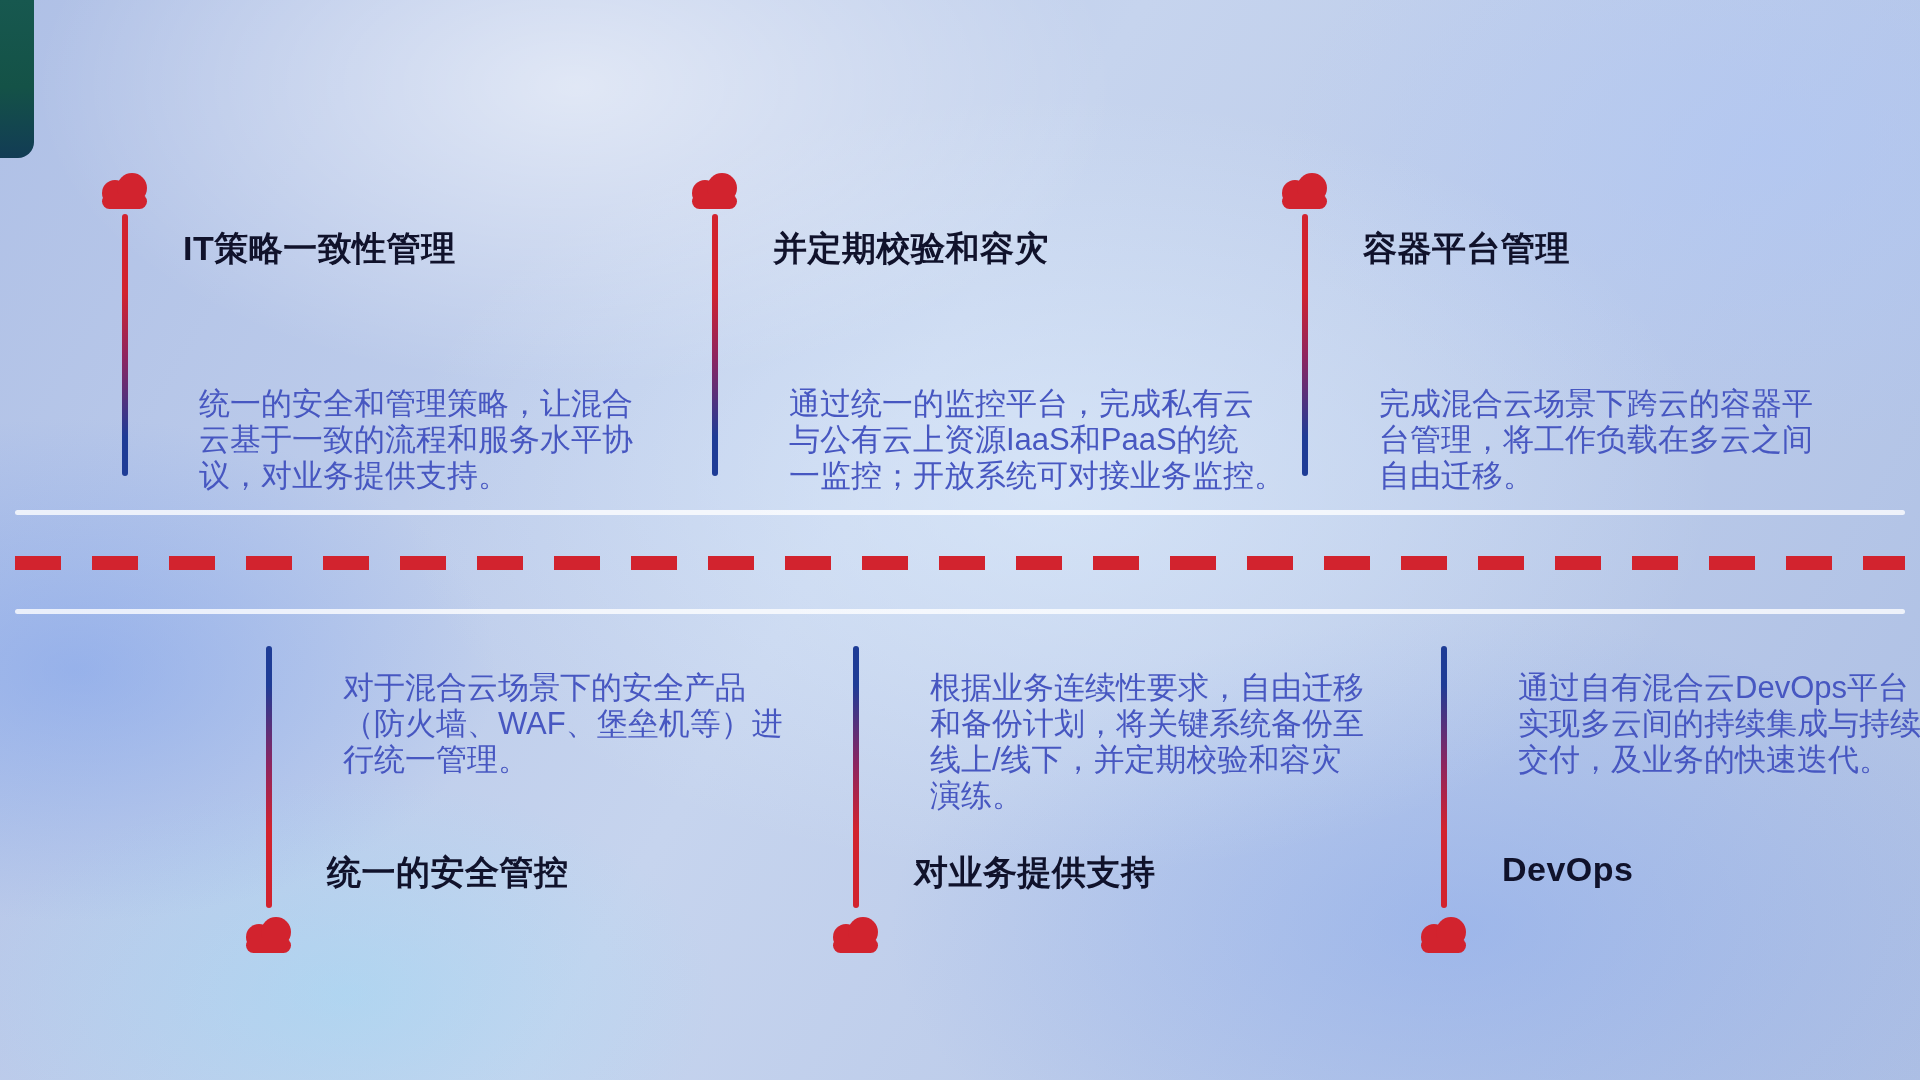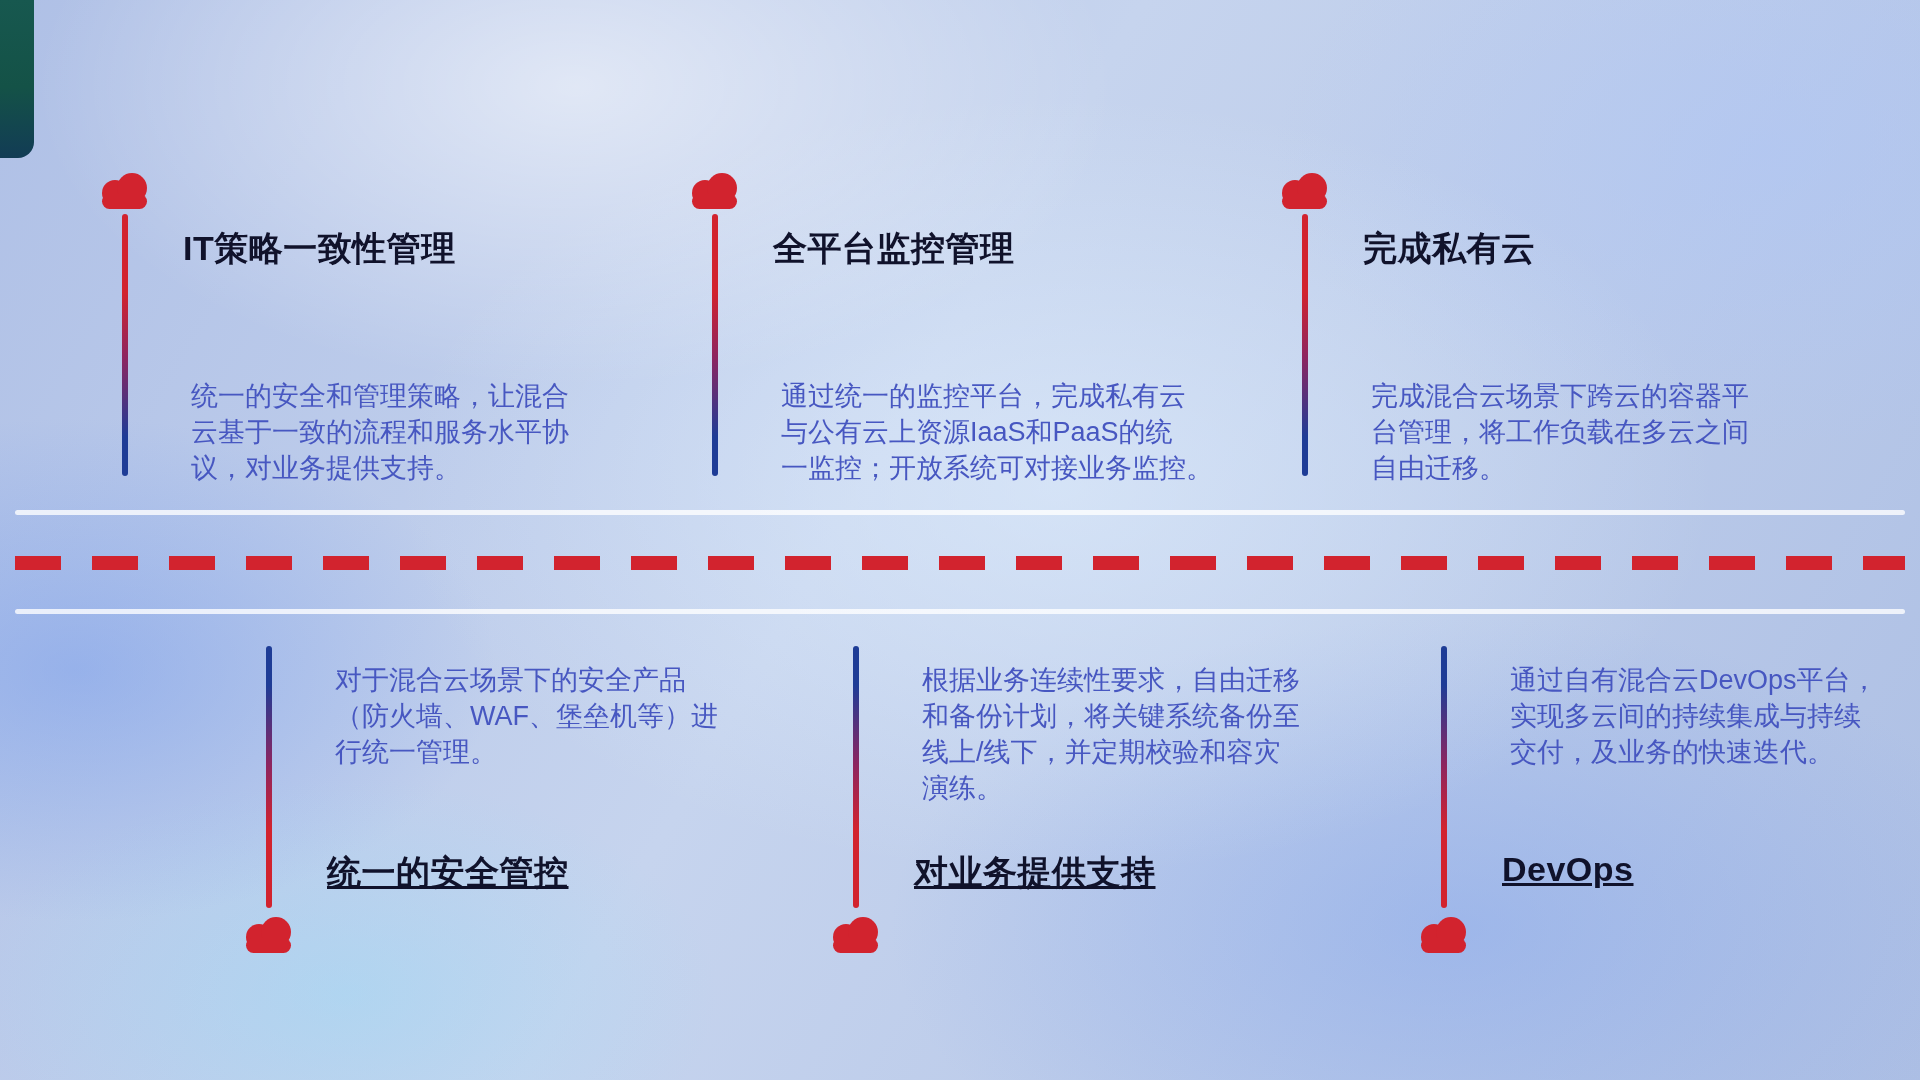--- a/index.html
+++ b/index.html
@@ -74,23 +74,23 @@
     margin: 0;
     font-size: 34px;
     font-weight: 700;
     letter-spacing: 0.5px;
     color: var(--title-color, #10122b);
     white-space: nowrap;
   }
   .desc {
     position: absolute;
     left: 58px;
-    margin: 8px;
+    margin: 16px;
     width: 520px;
-    font-size: 27px;
+    font-size: 31px;
     line-height: 36px;
     color: var(--desc-color, #4757c1);
     white-space: pre-line;
   }
   .divider {
     position: absolute;
     left: 15px;
     right: 15px;
   }
   .divider.solid {
@@ -106,21 +106,21 @@
   }
   
   .t-item { top: 170px; }
   .t-item .cloud  { top: 0; }
   .t-item .vline  { top: 44px;  height: 262px; }
   .t-item .title  { top: 56px; }
   .t-item .desc   { top: 200px; }
   .b-item { top: 646px; }
   .b-item .vline  { top: 0;     height: 262px; }
   .b-item .desc   { top: 8px; }
-  .b-item .title  { top: 204px; text-decoration: underline; }
+  .b-item .title  { top: 204px; }
   .b-item .cloud  { top: 268px; }
   #ti1 { left: 125px; }
   #ti2 { left: 715px; }
   #ti3 { left: 1305px; }
   #bi1 { left: 269px; }
   #bi2 { left: 856px; }
   #bi3 { left: 1444px; }
   #div-solid-1 { top: 510px; }
   #div-dashed  { top: 556px; }
   #div-solid-2 { top: 609px; }
@@ -153,38 +153,38 @@
     <span class="cloud">
       <svg width="58" height="40" viewBox="0 0 58 40" aria-hidden="true">
         <g>
           <circle cx="19" cy="23" r="13"></circle>
           <circle cx="36" cy="18" r="15"></circle>
           <rect x="6" y="24" width="45" height="15" rx="7.5"></rect>
         </g>
       </svg>
     </span>
     <span class="vline down"></span>
-    <h2 class="title">全平台监控管理</h2>
+    <h2 class="title">并定期校验和容灾</h2>
     <p class="desc">通过统一的监控平台，完成私有云
 与公有云上资源IaaS和PaaS的统
 一监控；开放系统可对接业务监控。</p>
   </section>
 
   <section id="ti3" class="item t-item">
     <span class="cloud">
       <svg width="58" height="40" viewBox="0 0 58 40" aria-hidden="true">
         <g>
           <circle cx="19" cy="23" r="13"></circle>
           <circle cx="36" cy="18" r="15"></circle>
           <rect x="6" y="24" width="45" height="15" rx="7.5"></rect>
         </g>
       </svg>
     </span>
     <span class="vline down"></span>
-    <h2 class="title">完成私有云</h2>
+    <h2 class="title">容器平台管理</h2>
     <p class="desc">完成混合云场景下跨云的容器平
 台管理，将工作负载在多云之间
 自由迁移。</p>
   </section>
 
   <div id="div-solid-1" class="divider solid"></div>
   <div id="div-dashed" class="divider dashed"></div>
   <div id="div-solid-2" class="divider solid"></div>
 
   <section id="bi1" class="item b-item">

